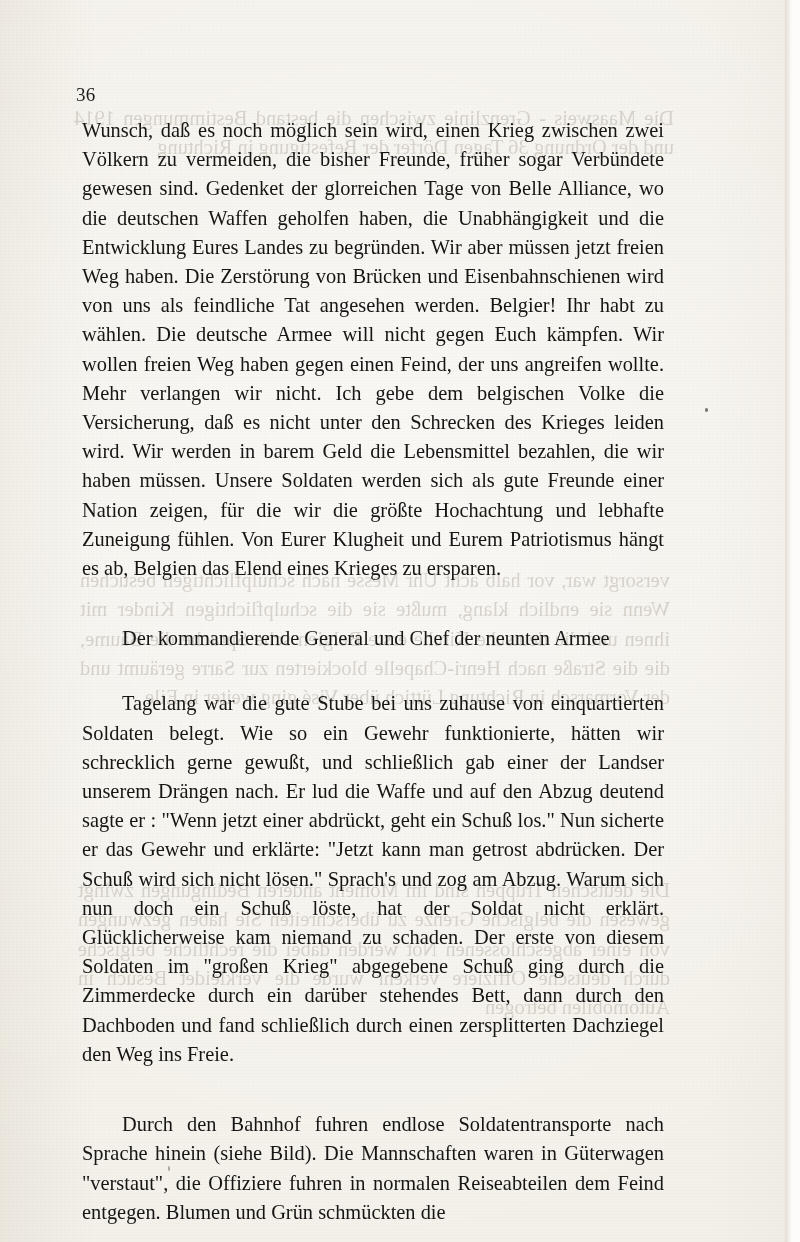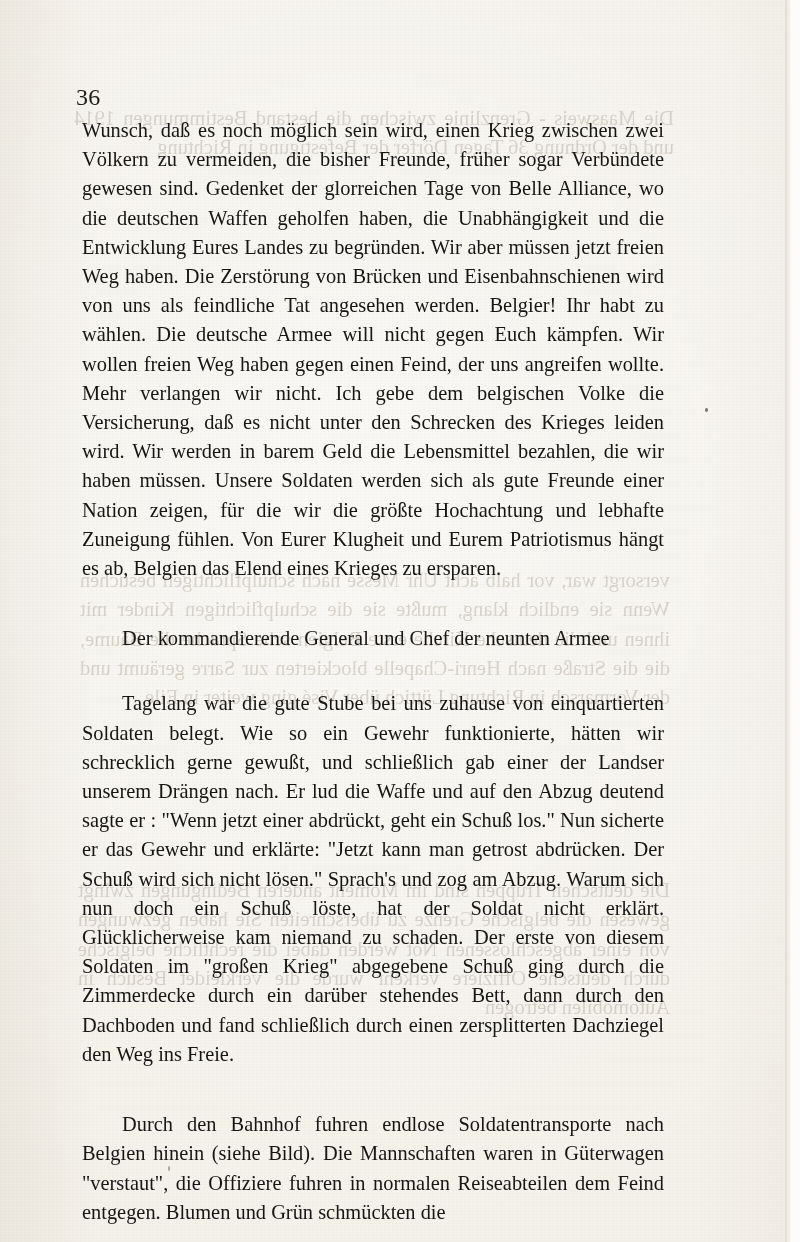--- a/index.html
+++ b/index.html
@@ -75,21 +75,21 @@
     left: 0;
     top: 0;
     width: 800px;
     height: 1242px;
   }
 
   .folio {
     position: absolute;
     left: 76px;
     top: 84px;
-    font-size: 24px;
+    font-size: 19px;
     color: #1e1c1a;
     letter-spacing: 0.3px;
   }
 
   .textblock {
     position: absolute;
     left: 76px;
     top: 110px;
     width: 594px;
     color: #171615;
@@ -171,21 +171,21 @@
 
       <div class="gap-xs"></div>
 
 
       <div class="gap-xs"></div>
 
       <p class="indent">Tagelang war die gute Stube bei uns zuhause von einquartierten Soldaten belegt. Wie so ein Gewehr funktionierte, hätten wir schrecklich gerne gewußt, und schließlich gab einer der Landser unserem Drängen nach. Er lud die Waffe und auf den Abzug deutend sagte er : "Wenn jetzt einer abdrückt, geht ein Schuß los." Nun sicherte er das Gewehr und erklärte: "Jetzt kann man getrost abdrücken. Der Schuß wird sich nicht lösen." Sprach's und zog am Abzug. Warum sich nun doch ein Schuß löste, hat der Soldat nicht erklärt. Glücklicherweise kam niemand zu schaden. Der erste von diesem Soldaten im "großen Krieg" abgegebene Schuß ging durch die Zimmerdecke durch ein darüber stehendes Bett, dann durch den Dachboden und fand schließlich durch einen zersplitterten Dachziegel den Weg ins Freie.</p>
 
       <div class="gap-sm"></div>
 
-      <p class="indent">Durch den Bahnhof fuhren endlose Soldatentransporte nach Belgien hinein (siehe Bild). Die Mannschaften waren in Güterwagen "verstaut", die Offiziere fuhren in normalen Reiseabteilen dem Feind entgegen. Blumen und Grün schmückten die</p>
+      <p class="indent">Durch den Bahnhof fuhren endlose Soldatentransporte nach Sprache hinein (siehe Bild). Die Mannschaften waren in Güterwagen "verstaut", die Offiziere fuhren in normalen Reiseabteilen dem Feind entgegen. Blumen und Grün schmückten die</p>
 
     </div>
 
     <div class="speck"></div>
     <div class="speck s2"></div>
   </div>
 
   <div class="grain"></div>
   <div class="page-edge"></div>
 </div>

